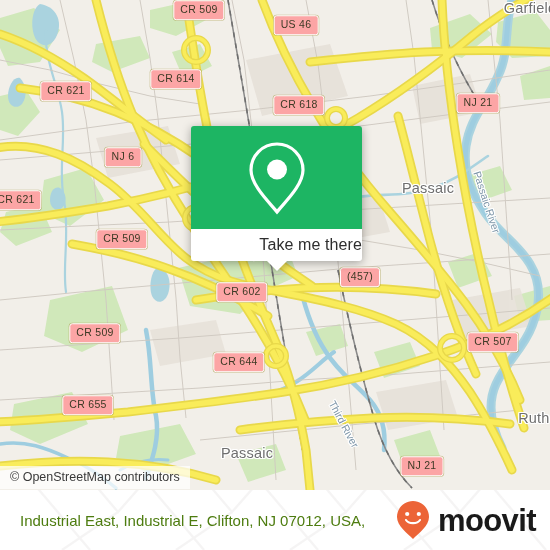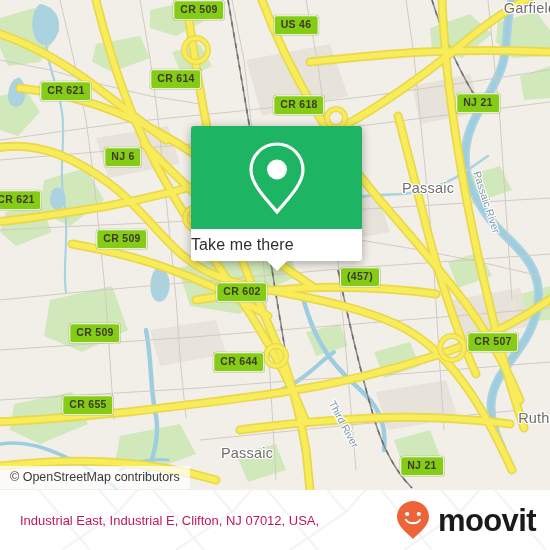--- a/index.html
+++ b/index.html
@@ -30,26 +30,26 @@
       1px 1px 0 rgba(255,255,255,.95),-1px -1px 0 rgba(255,255,255,.95),
       1px -1px 0 rgba(255,255,255,.95),-1px 1px 0 rgba(255,255,255,.95);
     pointer-events:none;
   }
   .mlabel.city{font-size:14.5px;color:#6f6f6f;letter-spacing:.2px;}
   .mlabel.river{font-size:10.5px;color:#7d95a8;font-style:normal;}
 
   
   .shield{
     position:absolute;
-    background:#84cc16;
+    background:#fca5a5;
     border:1.6px solid #ffffff;
     border-radius:3px;
     color:#3d3a25;
     font-size:10.5px;
-    font-weight:bold;
+    font-weight:normal;
     letter-spacing:.3px;
     line-height:1;
     padding:3px 6px 4px 6px;
     white-space:nowrap;
     box-shadow:0 0 0 .6px rgba(160,150,60,.55);
     transform:translate(-50%,-50%);
   }
 
   
   #callout{
@@ -61,21 +61,21 @@
     background:#1db563;
     height:103px;
     border-radius:3px 3px 0 0;
     display:flex;align-items:center;justify-content:center;
   }
   .pin-svg{display:block;}
   #callout-foot{
     background:#ffffff;
     height:32px;
     border-radius:0 0 3px 3px;
-    display:flex;align-items:center;justify-content:flex-start;
+    display:flex;align-items:center;justify-content:flex-end;
     position:relative;
   }
   #callout-foot-label{
     font-size:16px;color:#2e2e2e;letter-spacing:.1px;
   }
   #callout-tail{
     position:absolute;left:50%;top:100%;
     transform:translateX(-50%);
     width:0;height:0;
     border-left:10px solid transparent;
@@ -101,21 +101,21 @@
   #footer-watermark{
     position:absolute;left:0;top:-34px;width:550px;height:94px;
     opacity:.5;
   }
   #footer-inner{
     position:relative;
     display:flex;align-items:center;justify-content:space-between;
     height:60px;padding:0 14px 0 20px;box-sizing:border-box;
   }
   #footer-address{
-    font-size:13px;line-height:21px;color:#be185d;
+    font-size:15px;line-height:21px;color:#4d7c0f;
     max-width:380px;
   }
   #brand{display:flex;align-items:center;gap:8px;}
   #brand-name{
     font-size:31px;font-weight:bold;color:#1a1a1a;
     letter-spacing:-.6px;line-height:1;
   }
 </style>
 </head>
 <body>

